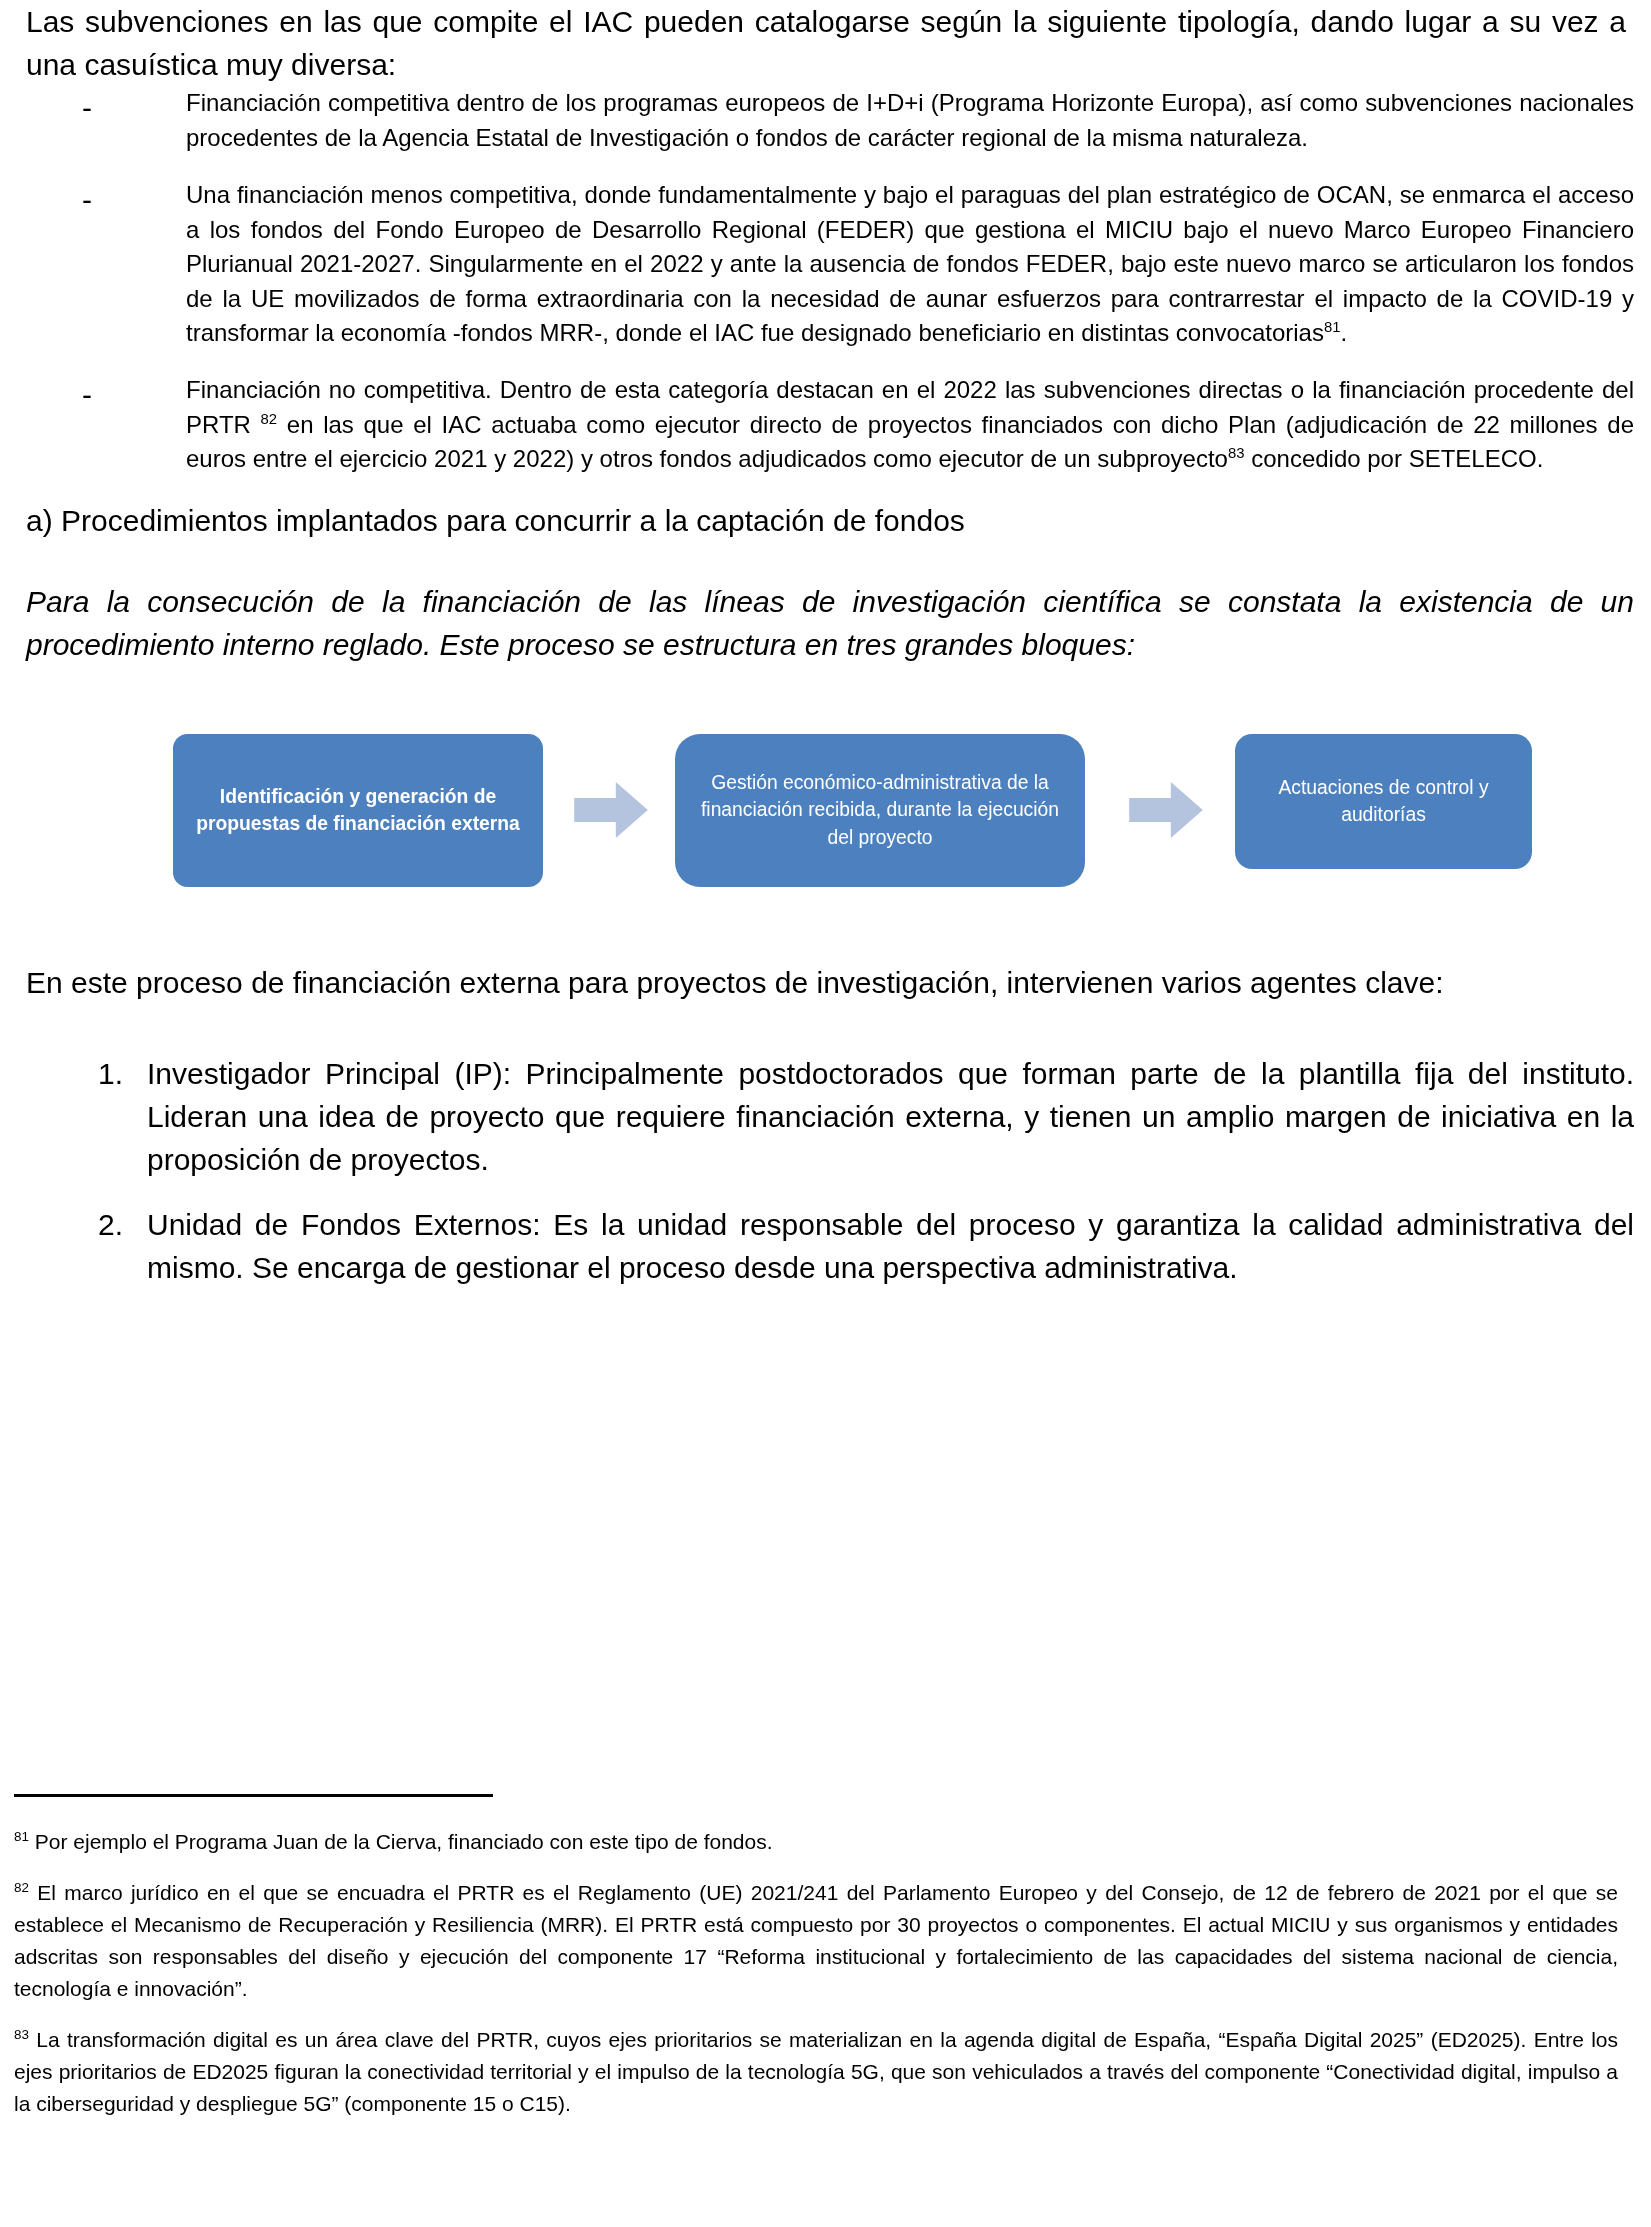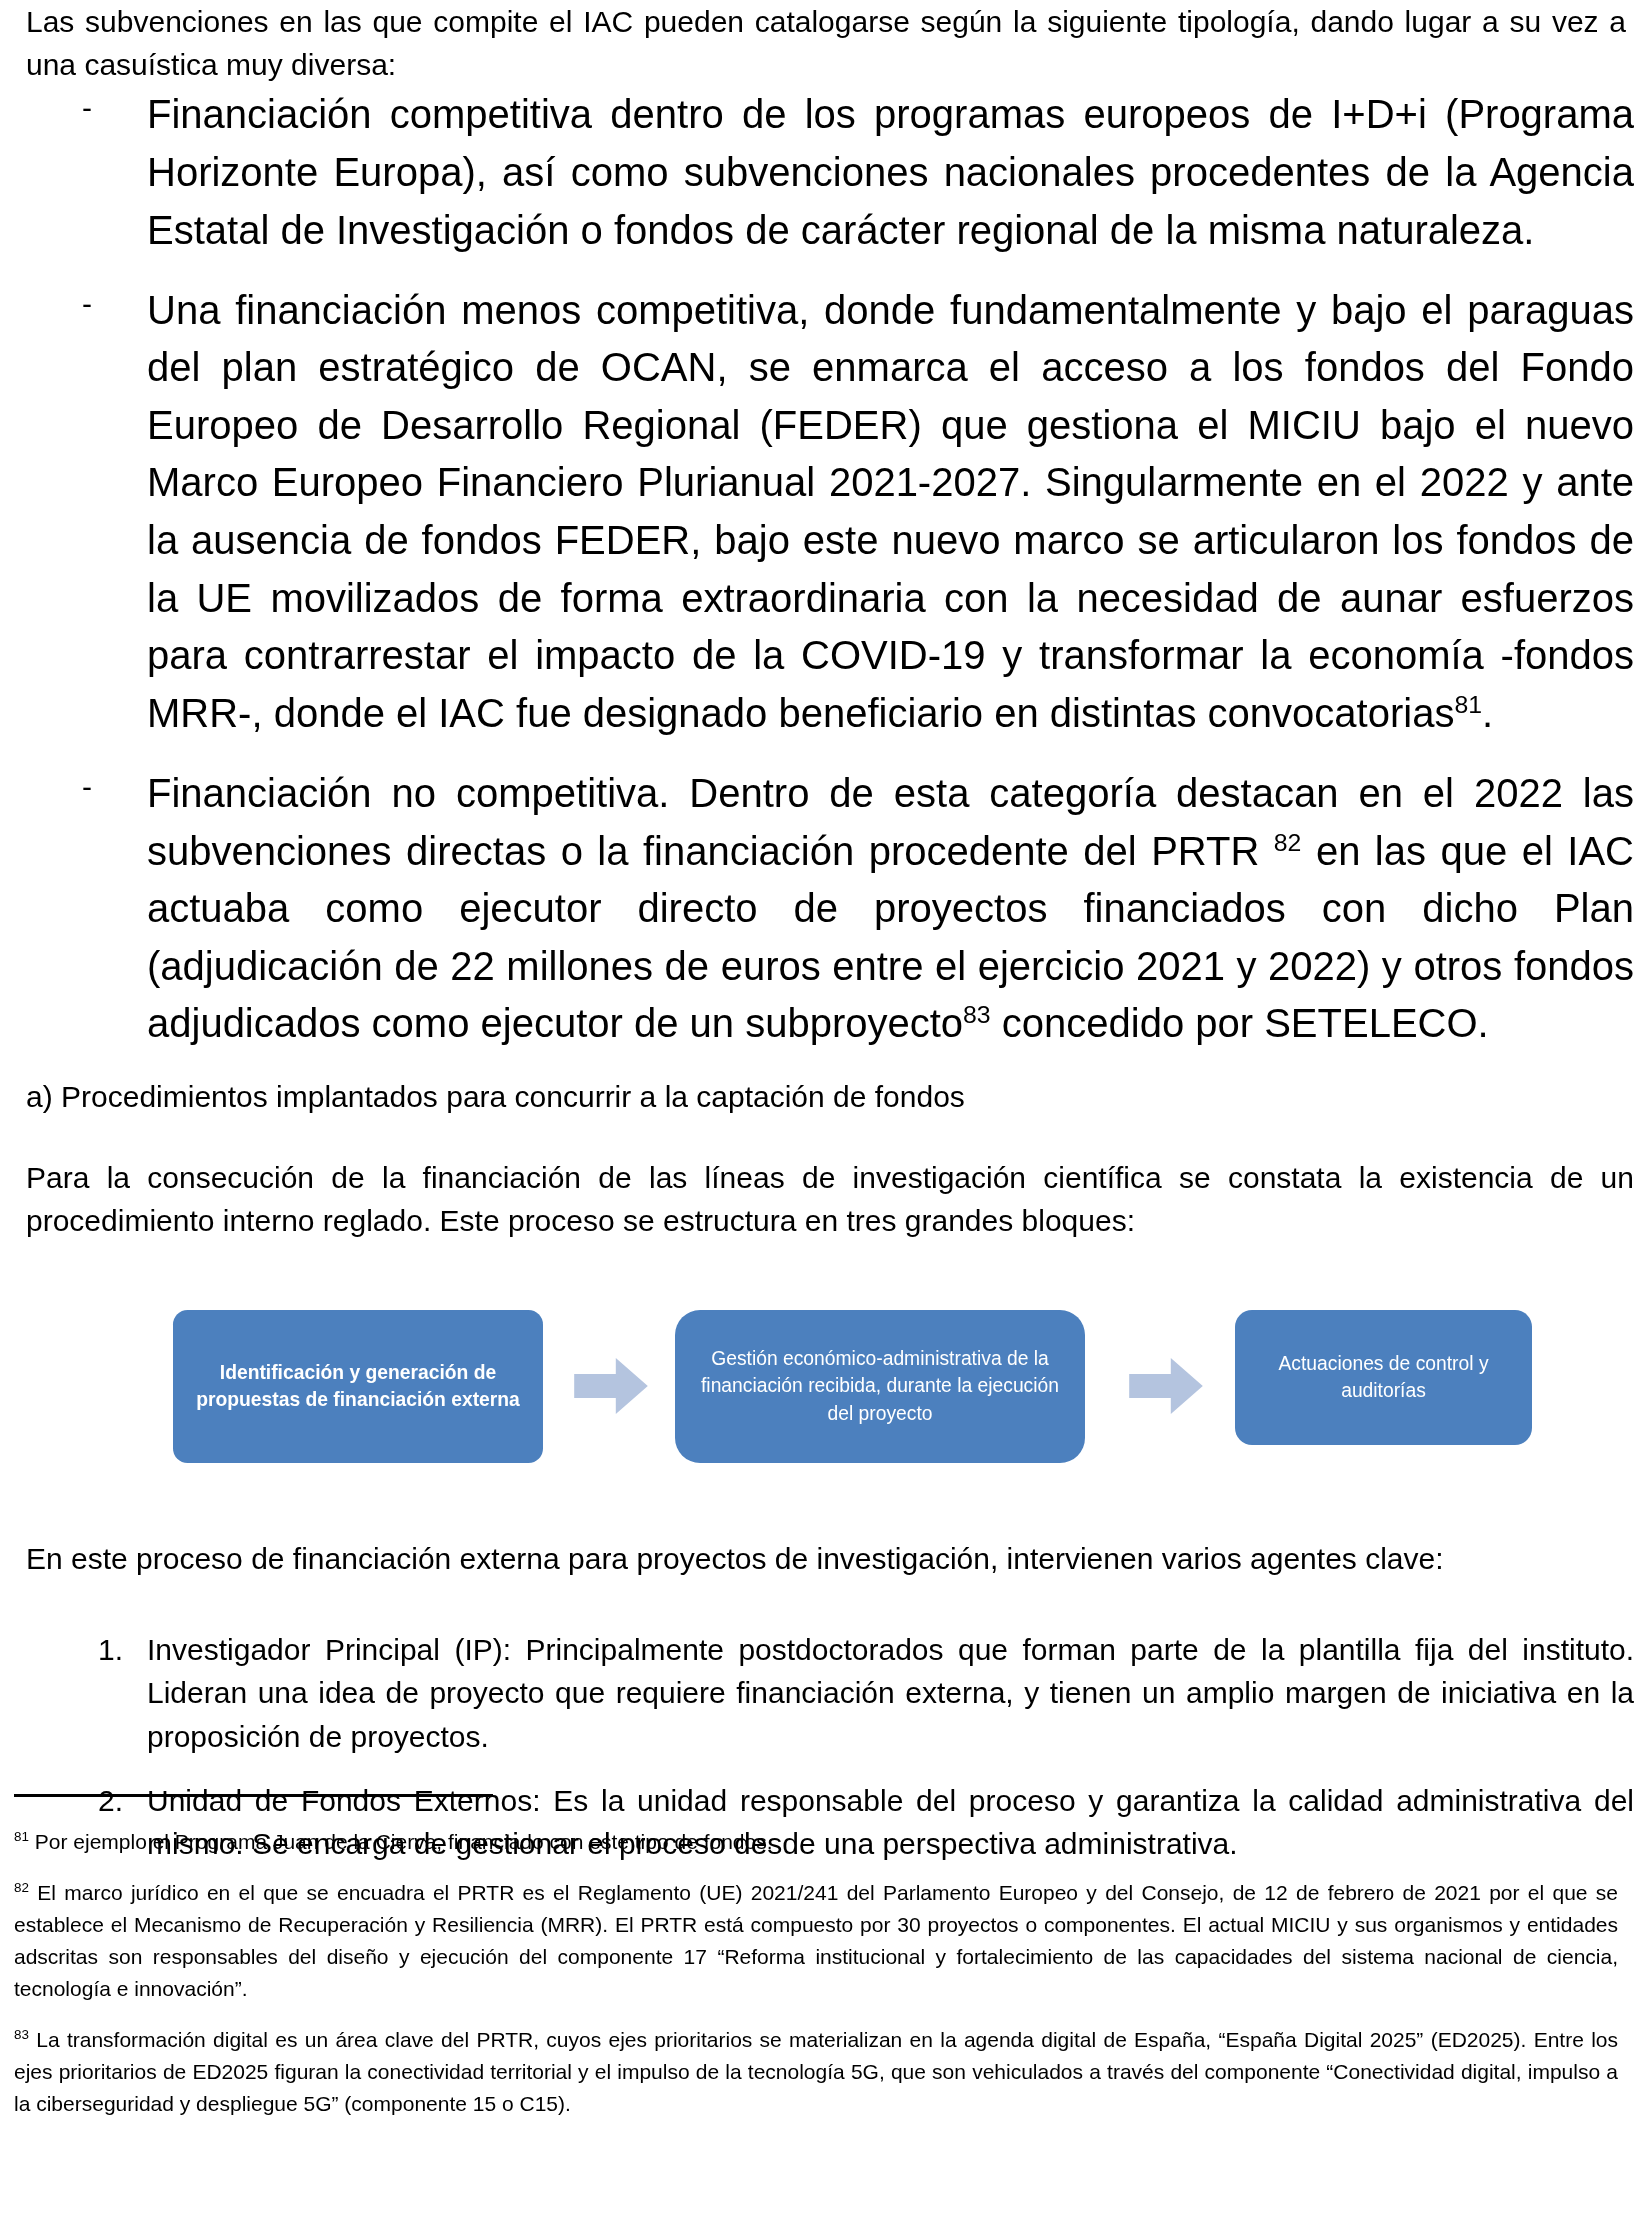--- a/index.html
+++ b/index.html
@@ -54,24 +54,25 @@
   }
   ul.dash-list > li .marker {
     position: absolute;
     left: 56px;
     top: 0;
     font-size: 30px;
     line-height: 1.44;
   }
   ul.dash-list > li .txt {
     display: block;
-    font-size: 40px;
+    font-size: 24px;
     line-height: 1.44;
     text-align: justify;
     text-justify: inter-word;
+    margin-left: 39px;
   }
   
   ol.num-list {
     list-style: none;
     margin: 0;
     padding: 0;
   }
   ol.num-list > li {
     position: relative;
     padding-left: 121px;
@@ -187,21 +188,21 @@
 
       <li>
         <span class="marker">-</span>
         <span class="txt"><span>Financiación no competitiva. Dentro de esta categoría destacan en el 2022 las subvenciones directas o la financiación procedente del PRTR </span><sup>82</sup><span> en las que el IAC actuaba como ejecutor directo de proyectos financiados con dicho Plan (adjudicación de 22 millones de euros entre el ejercicio 2021 y 2022) y otros fondos adjudicados como ejecutor de un subproyecto</span><sup>83</sup><span> concedido por SETELECO.</span></span>
       </li>
 
     </ul>
 
     <p class="body section-heading">a) Procedimientos implantados para concurrir a la captación de fondos</p>
 
-    <p class="body" style="margin-top:37px;">Para la consecución de la financiación de las líneas de investigación científica se constata la existencia de un procedimiento interno reglado. Este proceso se estructura en tres grandes bloques:</p>
+    <p class="body" style="margin-top:37px;font-style:italic;">Para la consecución de la financiación de las líneas de investigación científica se constata la existencia de un procedimiento interno reglado. Este proceso se estructura en tres grandes bloques:</p>
 
     <div class="diagram">
 
       <div class="dbox" id="dbox-1">
         <span>Identificación y generación de propuestas  de financiación externa</span>
       </div>
 
       <div class="darrow" id="darrow-1">
         <svg viewBox="0 0 92 70" xmlns="http://www.w3.org/2000/svg" aria-hidden="true">
           <polygon points="0,20 52,20 52,0 92,35 52,70 52,50 0,50" fill="#B4C4DF"></polygon>

